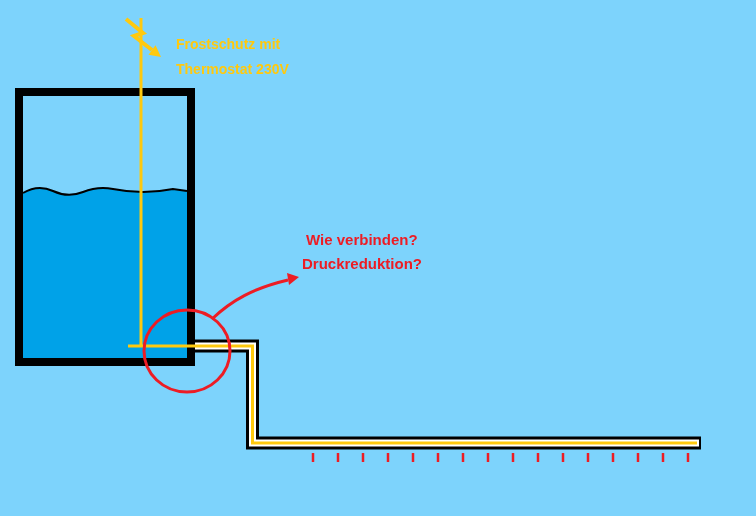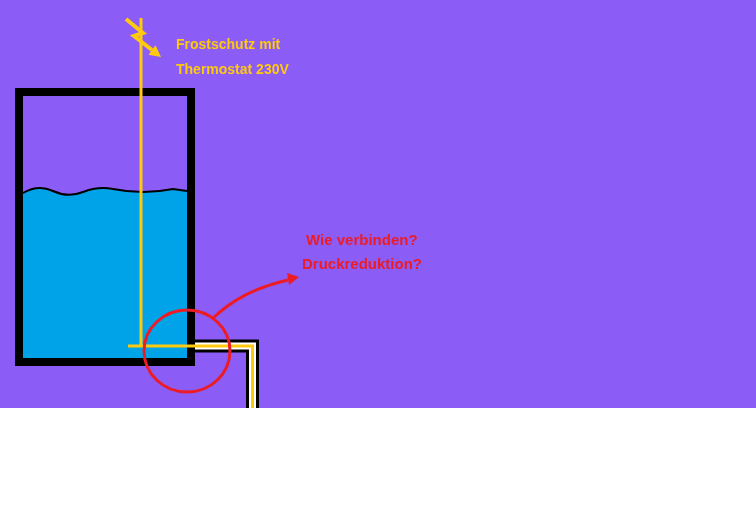--- a/index.html
+++ b/index.html
@@ -1,22 +1,22 @@
 <!DOCTYPE html>
 <html><head>
 <meta charset="utf-8">
 <style>
   * { margin: 0; padding: 0; box-sizing: border-box; }
   html, body { background: #ffffff; }
   body { font-family: "Liberation Sans", sans-serif; }
   .stage {
     position: relative;
     width: 756px;
-    height: 408px;
-    background: #8b5cf6;
+    height: 516px;
+    background: #7dd3fc;
     overflow: hidden;
   }
   svg { display: block; }
   text.ann { font-family: "Liberation Sans", sans-serif; font-weight: 700; }
   text.ann-yellow { font-size: 14px; }
   text.ann-red { font-size: 15px; }
 </style>
 </head>
 <body>
 

